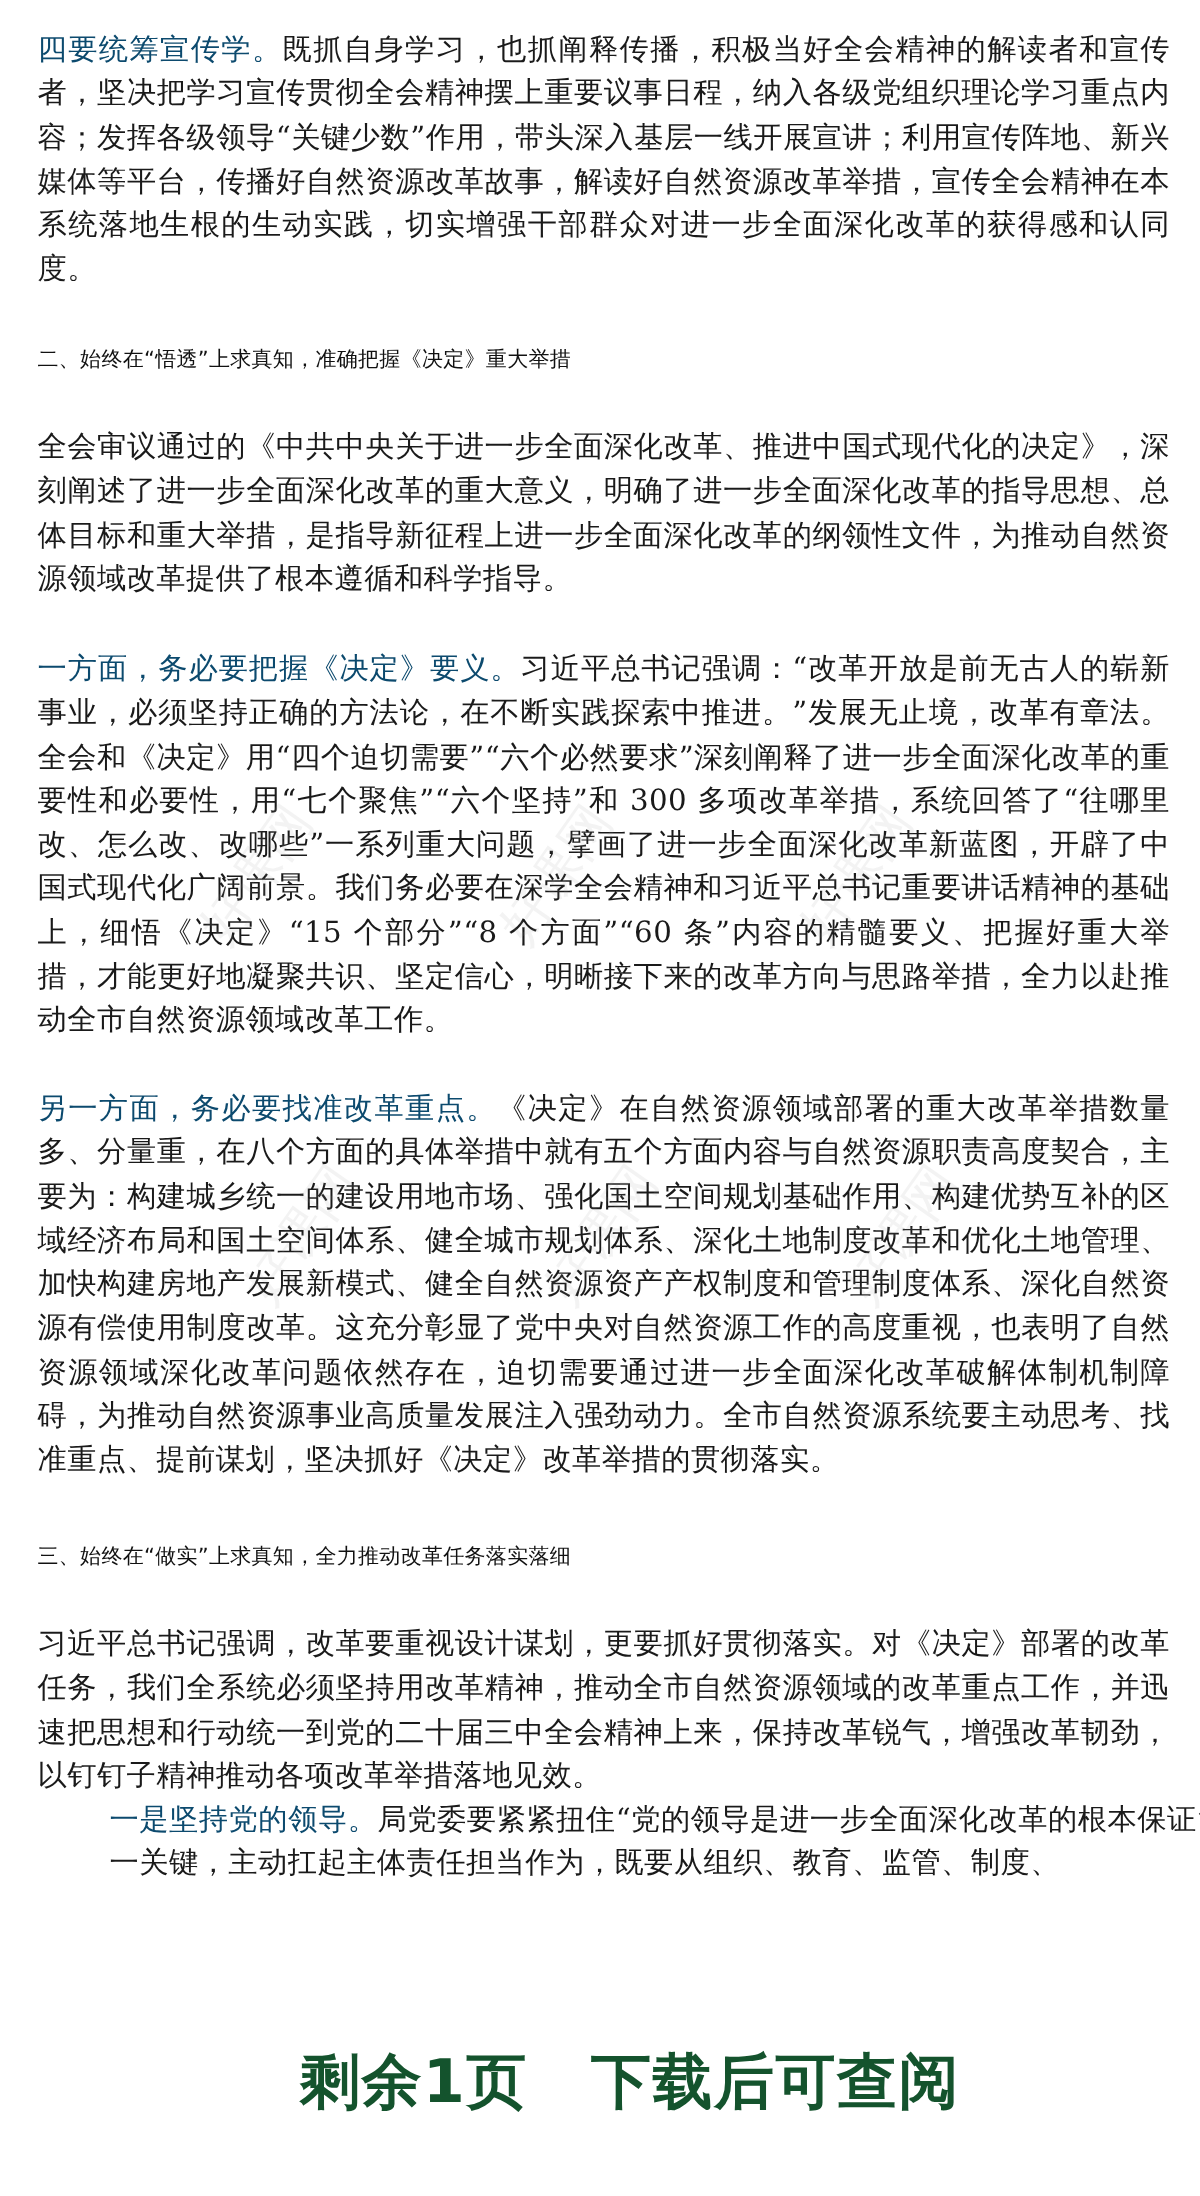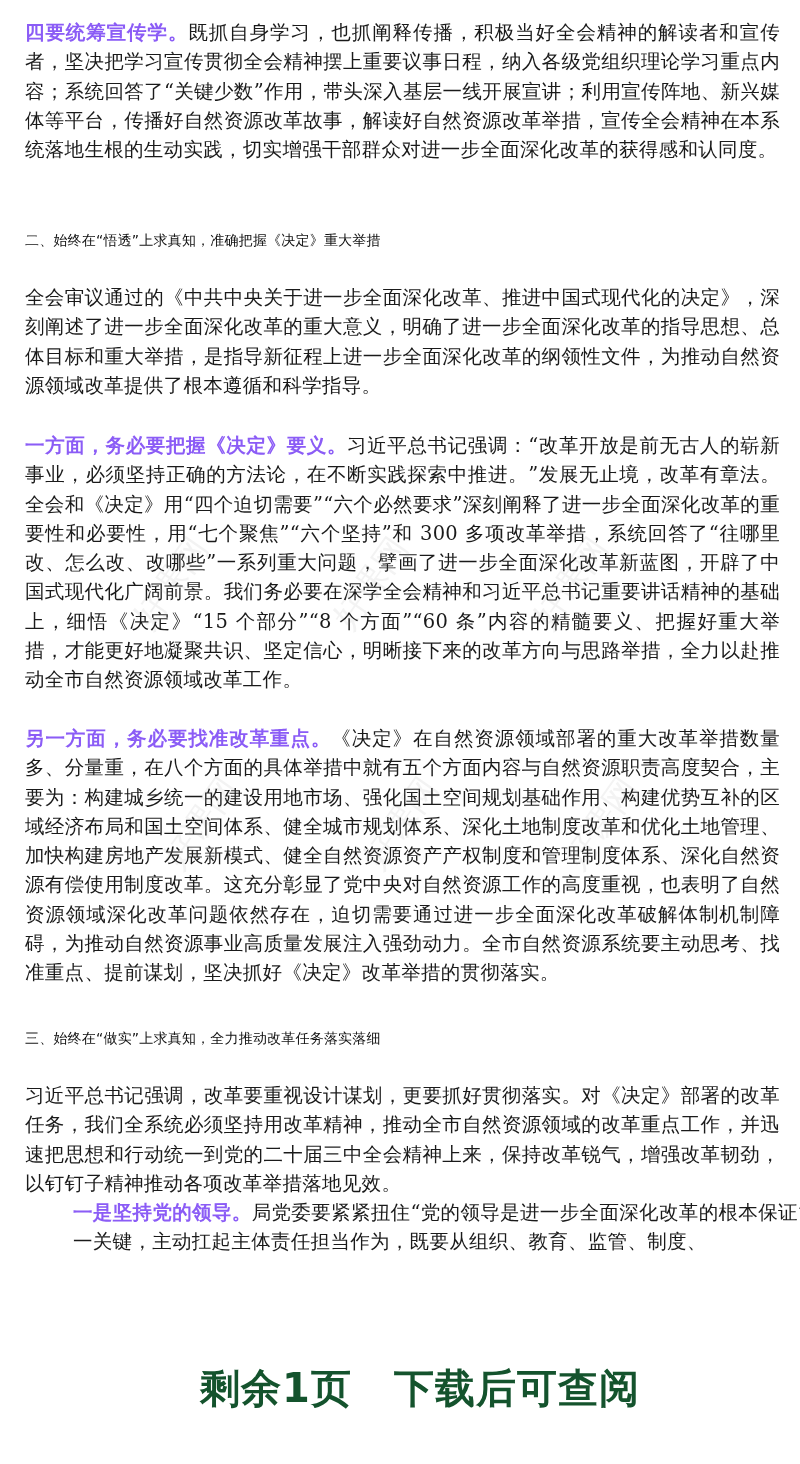--- a/index.html
+++ b/index.html
@@ -27,22 +27,22 @@
       width: 755px;
       font-size: 19.5px;
       line-height: 29.3px;
       text-align: justify;
       text-align-last: left;
       letter-spacing: 0.3px;
       margin: 0;
     }
     .para .lead {
       font-family: "DejaVu Sans", "Liberation Sans", sans-serif;
-      font-weight: bold;
-      color: #8b5cf6;
+      font-weight: normal;
+      color: #0c4a6e;
     }
     .heading {
       position: absolute;
       left: 0;
       font-family: "DejaVu Sans", "Liberation Sans", sans-serif;
       font-weight: normal;
       font-size: 14px;
       line-height: 29px;
       color: #111;
       margin: 0;
@@ -72,21 +72,21 @@
       margin-left: 20px;
     }
     .remaining span { display: inline-block; }
     .remaining .gap { width: 42px; }
   </style>
 </head>
 <body>
 
 <div class="page">
 
-  <p class="para" style="top:18px;"><span class="lead">四要统筹宣传学。</span><span>既抓自身学习，也抓阐释传播，积极当好全会精神的解读者和宣传者，坚决把学习宣传贯彻全会精神摆上重要议事日程，纳入各级党组织理论学习重点内容；系统回答了“关键少数”作用，带头深入基层一线开展宣讲；利用宣传阵地、新兴媒体等平台，传播好自然资源改革故事，解读好自然资源改革举措，宣传全会精神在本系统落地生根的生动实践，切实增强干部群众对进一步全面深化改革的获得感和认同度。</span></p>
+  <p class="para" style="top:18px;"><span class="lead">四要统筹宣传学。</span><span>既抓自身学习，也抓阐释传播，积极当好全会精神的解读者和宣传者，坚决把学习宣传贯彻全会精神摆上重要议事日程，纳入各级党组织理论学习重点内容；发挥各级领导“关键少数”作用，带头深入基层一线开展宣讲；利用宣传阵地、新兴媒体等平台，传播好自然资源改革故事，解读好自然资源改革举措，宣传全会精神在本系统落地生根的生动实践，切实增强干部群众对进一步全面深化改革的获得感和认同度。</span></p>
 
   <h2 class="heading" style="top:226px;">二、始终在“悟透”上求真知，准确把握《决定》重大举措</h2>
 
   <p class="para" style="top:283px;"><span class="lead"></span><span>全会审议通过的《中共中央关于进一步全面深化改革、推进中国式现代化的决定》，深刻阐述了进一步全面深化改革的重大意义，明确了进一步全面深化改革的指导思想、总体目标和重大举措，是指导新征程上进一步全面深化改革的纲领性文件，为推动自然资源领域改革提供了根本遵循和科学指导。</span></p>
 
   <p class="para" style="top:431px;"><span class="lead">一方面，务必要把握《决定》要义。</span><span>习近平总书记强调：“改革开放是前无古人的崭新事业，必须坚持正确的方法论，在不断实践探索中推进。”发展无止境，改革有章法。全会和《决定》用“四个迫切需要”“六个必然要求”深刻阐释了进一步全面深化改革的重要性和必要性，用“七个聚焦”“六个坚持”和 300 多项改革举措，系统回答了“往哪里改、怎么改、改哪些”一系列重大问题，擘画了进一步全面深化改革新蓝图，开辟了中国式现代化广阔前景。我们务必要在深学全会精神和习近平总书记重要讲话精神的基础上，细悟《决定》“15 个部分”“8 个方面”“60 条”内容的精髓要义、把握好重大举措，才能更好地凝聚共识、坚定信心，明晰接下来的改革方向与思路举措，全力以赴推动全市自然资源领域改革工作。</span></p>
 
   <p class="para" style="top:724px;"><span class="lead">另一方面，务必要找准改革重点。</span><span>《决定》在自然资源领域部署的重大改革举措数量多、分量重，在八个方面的具体举措中就有五个方面内容与自然资源职责高度契合，主要为：构建城乡统一的建设用地市场、强化国土空间规划基础作用、构建优势互补的区域经济布局和国土空间体系、健全城市规划体系、深化土地制度改革和优化土地管理、加快构建房地产发展新模式、健全自然资源资产产权制度和管理制度体系、深化自然资源有偿使用制度改革。这充分彰显了党中央对自然资源工作的高度重视，也表明了自然资源领域深化改革问题依然存在，迫切需要通过进一步全面深化改革破解体制机制障碍，为推动自然资源事业高质量发展注入强劲动力。全市自然资源系统要主动思考、找准重点、提前谋划，坚决抓好《决定》改革举措的贯彻落实。</span></p>
 
   <h2 class="heading" style="top:1024px;">三、始终在“做实”上求真知，全力推动改革任务落实落细</h2>

